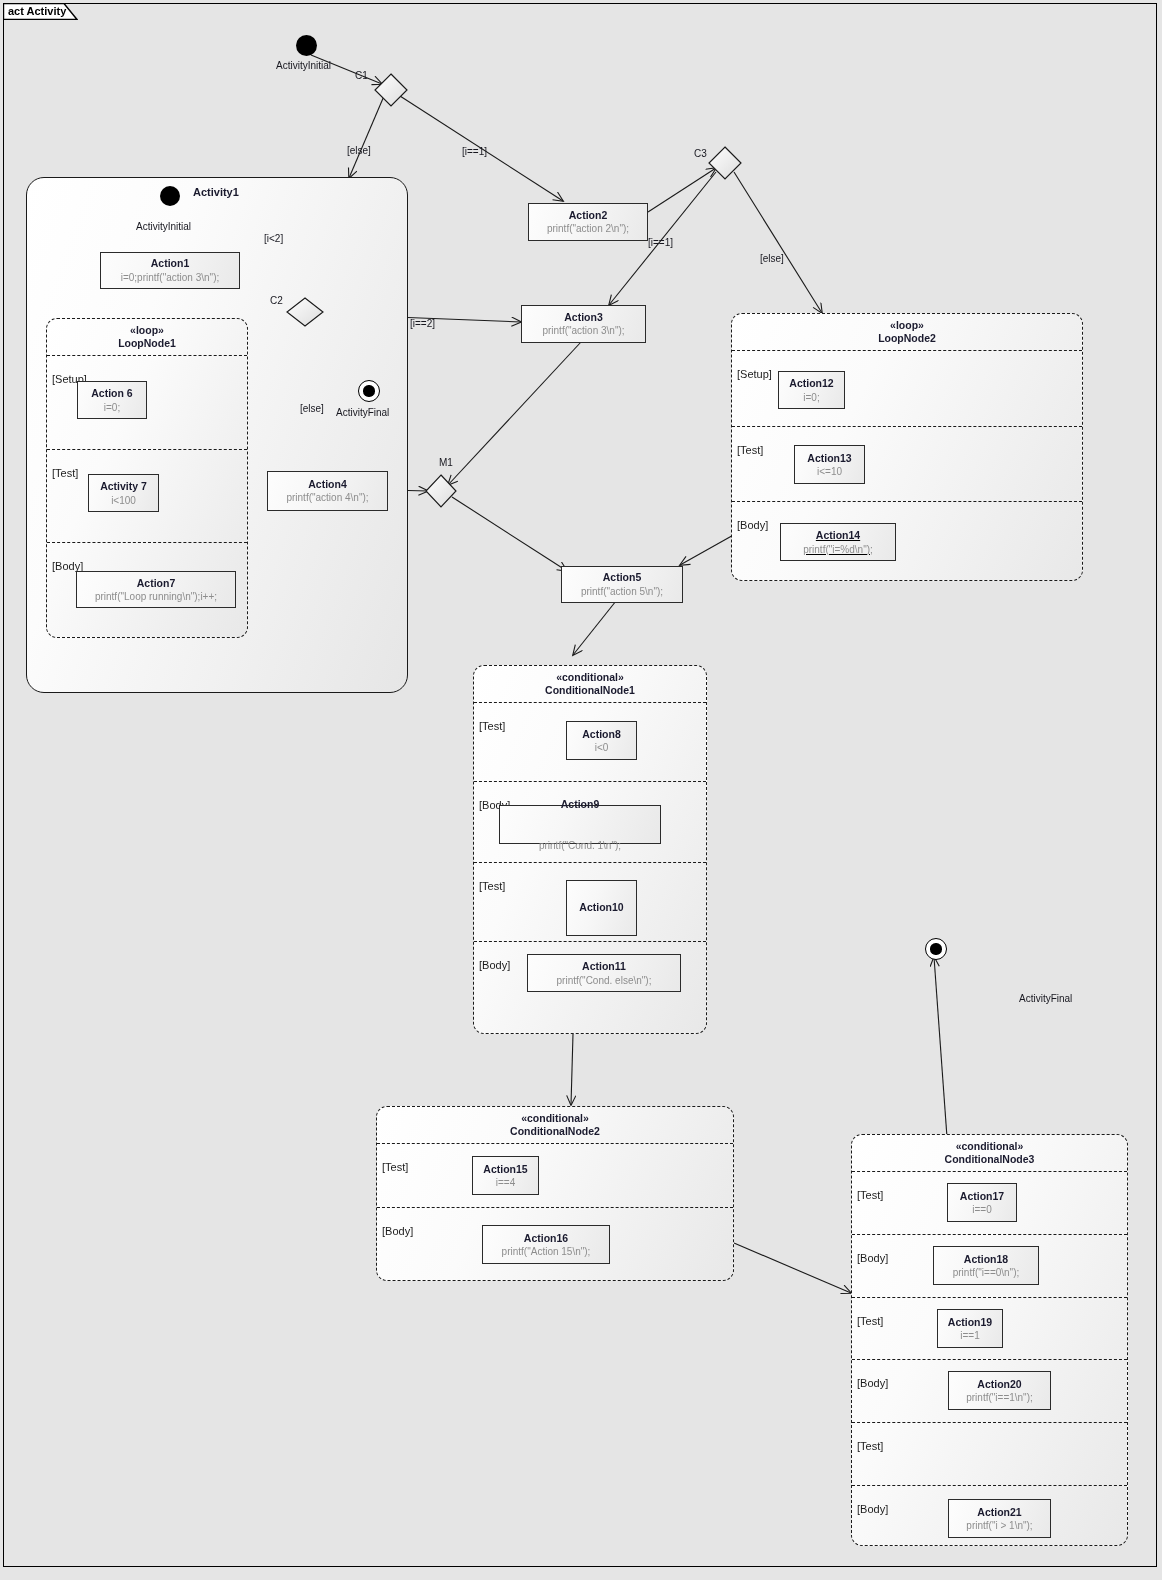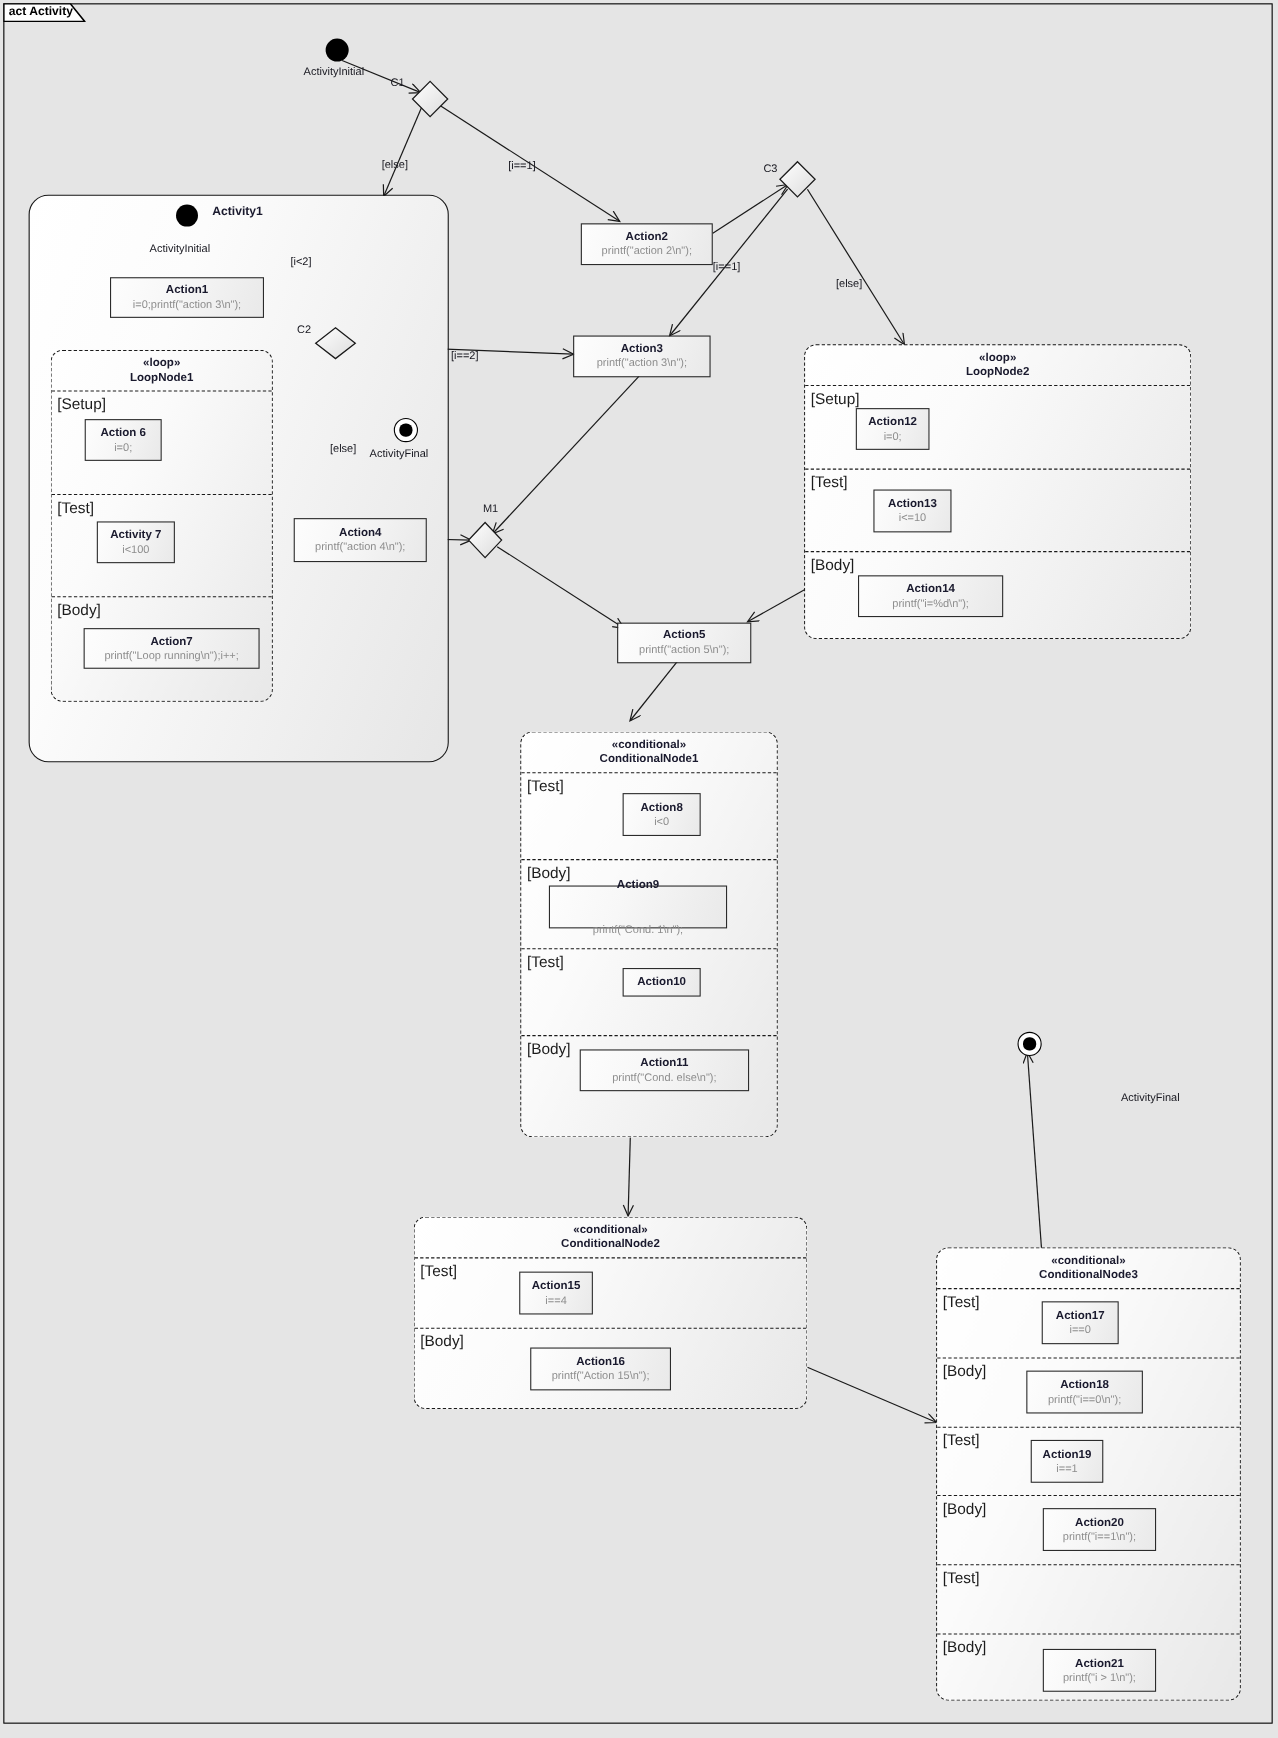--- a/index.html
+++ b/index.html
@@ -23,21 +23,21 @@
   .node .nm{font-size:10.5px;font-weight:bold;color:#1a1a2e;}
   .node .bd{font-size:10px;color:#8d8d8d;margin-top:2px;white-space:nowrap;}
 
   
   .struct{position:absolute;box-sizing:border-box;border:1.4px dashed #1a1a1a;border-radius:11px;
           background:linear-gradient(115deg,#ffffff 0%,#fbfbfb 35%,#e8e8e8 100%);}
   .struct .hdr{text-align:center;font-size:10.5px;font-weight:bold;color:#1a1a2e;
                padding:5px 0 5px;line-height:1.25;border-bottom:1.3px dashed #1a1a1a;}
   .struct .sect{position:relative;border-bottom:1.3px dashed #1a1a1a;}
   .struct .sect:last-child{border-bottom:none;}
-  .struct .sect .lbl{position:absolute;left:5px;top:3px;font-size:14px;color:#1c1c1c;}
+  .struct .sect .lbl{position:absolute;left:5px;top:17px;font-size:11px;color:#1c1c1c;}
 
   
   #activity1{position:absolute;box-sizing:border-box;border:1.3px solid #1a1a1a;border-radius:18px;
              background:linear-gradient(110deg,#ffffff 0%,#fcfcfc 30%,#e6e6e6 100%);}
   #activity1-title{position:absolute;font-size:11px;font-weight:bold;color:#1a1a2e;}
 
   
   .init-node{position:absolute;border-radius:50%;background:#000;}
   .final-node{position:absolute;border-radius:50%;background:#fff;border:1.6px solid #000;
               display:flex;align-items:center;justify-content:center;}
@@ -222,21 +222,21 @@
     </div>
     <div class="sect" style="height:74px;">
       <span class="lbl">[Test]</span>
       <div class="node" style="left:62px;top:18px;width:71px;height:39px;">
         <div class="nm">Action13</div>
         <div class="bd">i&lt;=10</div>
       </div>
     </div>
     <div class="sect" style="height:78px;">
       <span class="lbl">[Body]</span>
-      <div class="node" style="left:48px;top:21px;width:132px;height:38px;">
+      <div class="node" style="left:48px;top:21px;width:116px;height:38px;text-decoration:underline;">
         <div class="nm">Action14</div>
         <div class="bd">printf("i=%d\n");</div>
       </div>
     </div>
   </div>
 
   <div class="struct" style="left:473px;top:665px;width:234px;height:369px;">
     <div class="hdr">
       <span>«conditional»</span><br>
       <span>ConditionalNode1</span>
@@ -250,21 +250,21 @@
     </div>
     <div class="sect" style="height:80px;">
       <span class="lbl">[Body]</span>
       <div class="node" style="left:25px;top:23px;width:162px;height:39px;gap:28px;">
         <div class="nm">Action9</div>
         <div class="bd">printf("Cond. 1\n");</div>
       </div>
     </div>
     <div class="sect" style="height:78px;">
       <span class="lbl">[Test]</span>
-      <div class="node" style="left:92px;top:17px;width:71px;height:26px;">
+      <div class="node" style="left:92px;top:17px;width:71px;height:56px;">
         <div class="nm">Action10</div>
         <div class="bd"></div>
       </div>
     </div>
     <div class="sect" style="height:81px;">
       <span class="lbl">[Body]</span>
       <div class="node" style="left:53px;top:12px;width:154px;height:38px;text-align:right;">
         <div class="nm">Action11</div>
         <div class="bd">printf("Cond. else\n");</div>
       </div>

